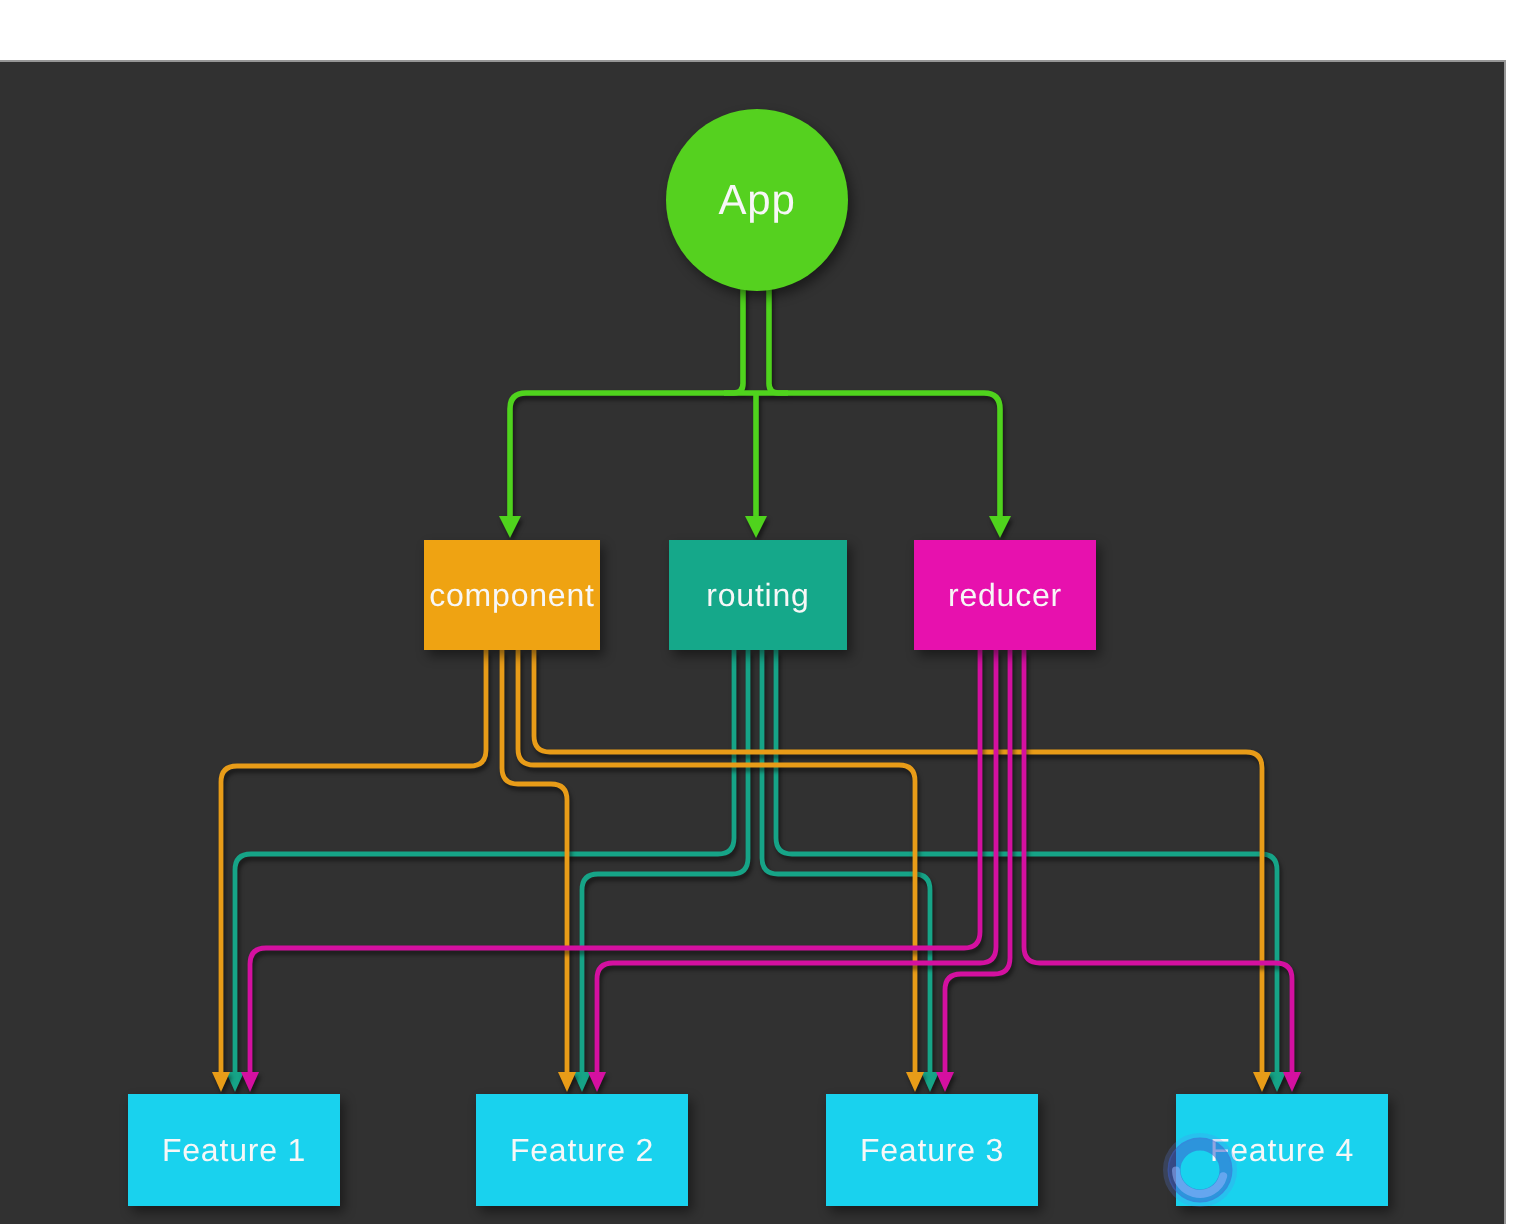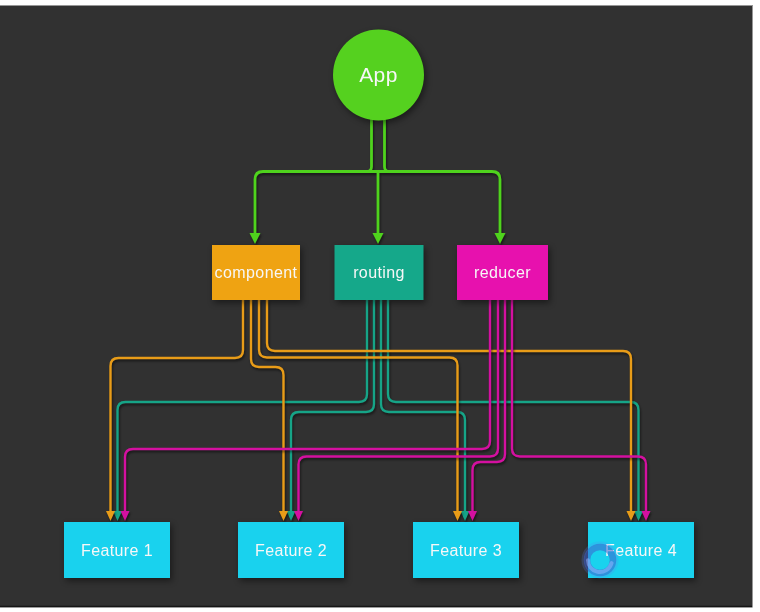--- a/index.html
+++ b/index.html
@@ -1,17 +1,17 @@
 <!DOCTYPE html>
 <html><head>
 <meta charset="utf-8">
 <style>
   html,body{margin:0;padding:0;background:#ffffff;width:760px;height:612px;overflow:hidden;}
   #stage{position:relative;width:760px;height:511px;background:#ffffff;
-         font-family:"Liberation Sans", sans-serif;}
+         font-family:"Liberation Sans", sans-serif;margin-top:25px;}
   svg{display:block;position:absolute;left:0;top:0;}
   .edge-group{filter:drop-shadow(1px 2px 1px rgba(0,0,0,0.5));}
   .node-shape{filter:drop-shadow(2px 3px 3px rgba(0,0,0,0.45));}
   .lbl{fill:#f7f7f7;text-anchor:middle;letter-spacing:0.4px;
        font-family:"Liberation Sans", sans-serif;}
 </style>
 </head>
 <body>
 
 <div id="stage">

